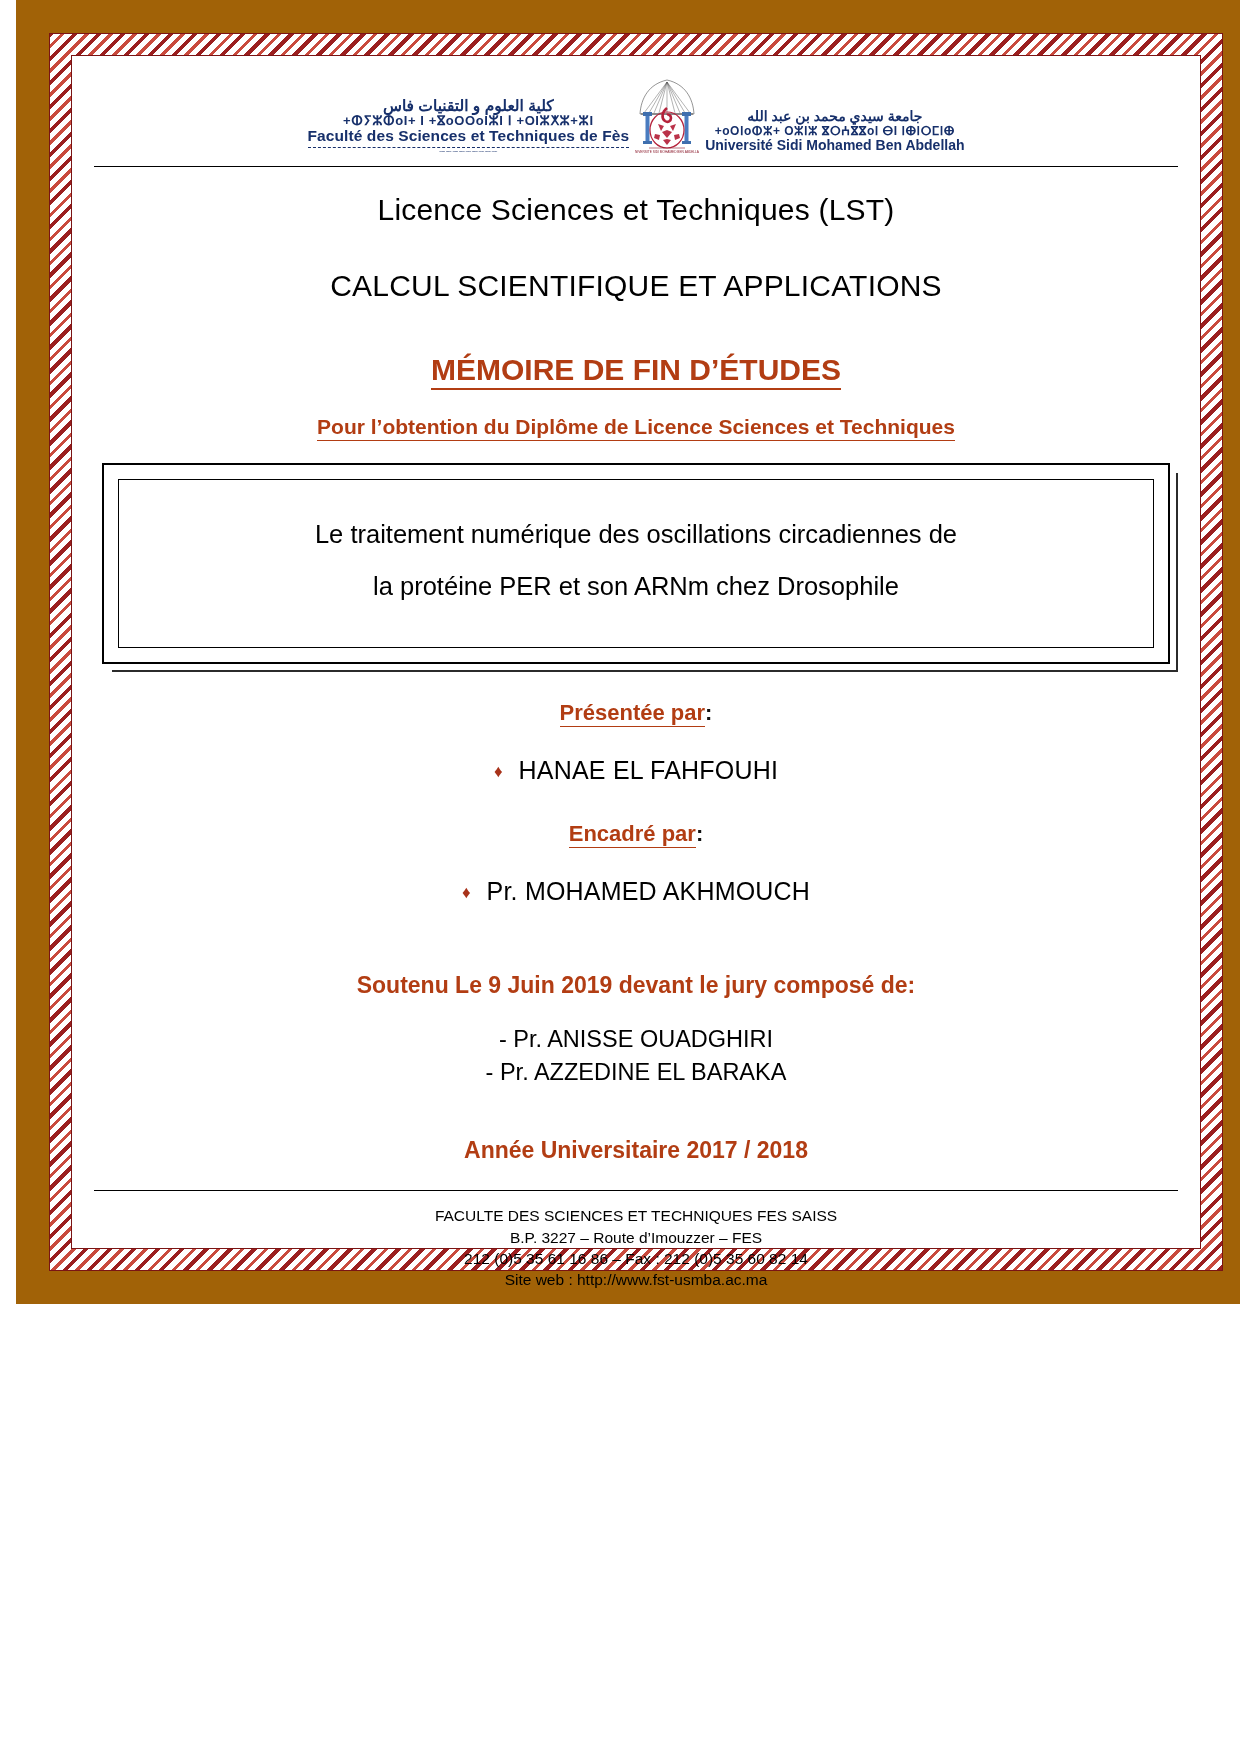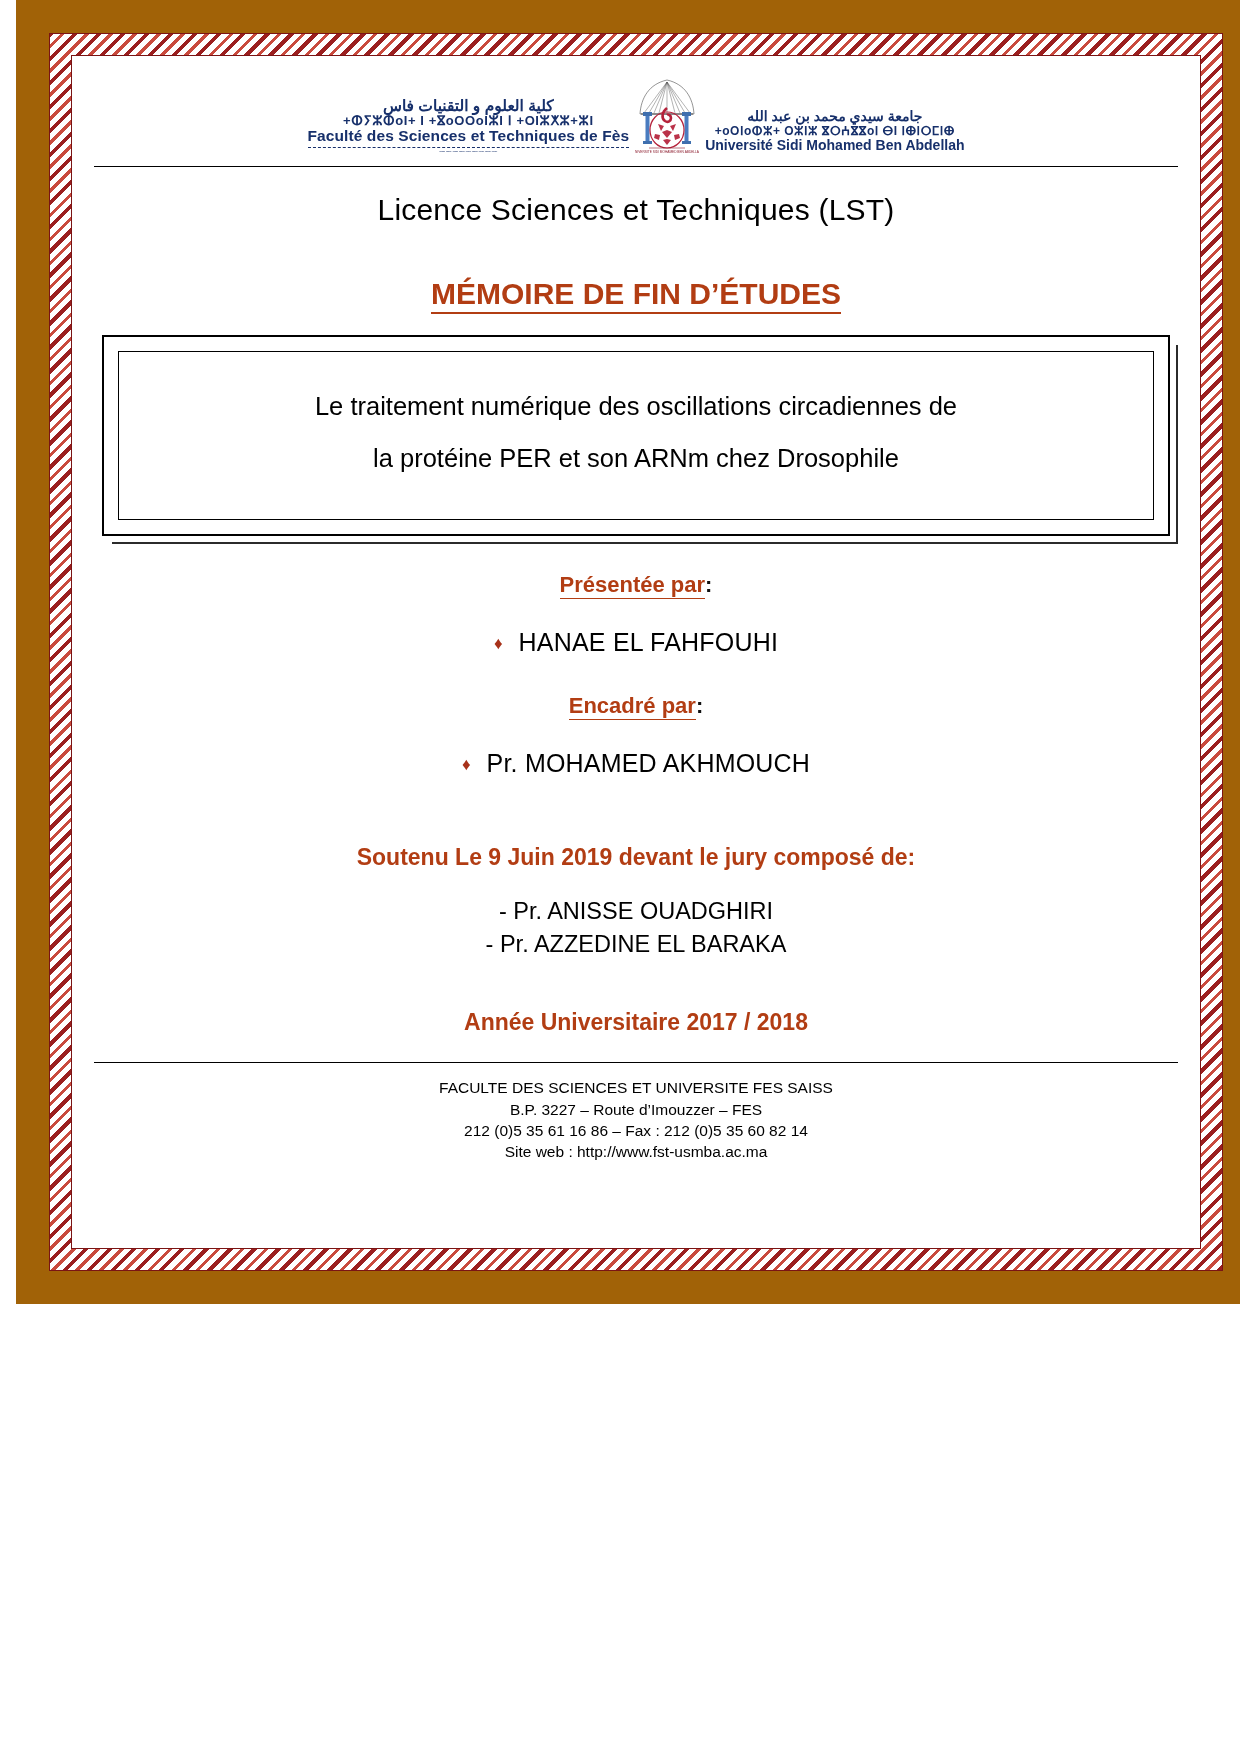--- a/index.html
+++ b/index.html
@@ -291,25 +291,29 @@
       <div class="usmba-block">
         <div class="usmba-ar">جامعة سيدي محمد بن عبد الله</div>
         <div class="usmba-tif">+oOⵏoⵀⵣ+ Oⵣⵏⵣ ⴵⵔⵄⴵⴵoⵏ ⴱI ⵏⴲⵏⵔⵎⵏⴲ</div>
         <div class="usmba-fr">Université Sidi Mohamed Ben Abdellah</div>
       </div>
     </div>
 
     <hr class="hr-top">
 
     <div class="t-lst">Licence Sciences et Techniques (LST)</div>
+    <div class="t-prog">CALCUL SCIENTIFIQUE ET APPLICATIONS</div>
 
     <div class="t-memoire">
       <span>MÉMOIRE DE FIN D’ÉTUDES</span>
     </div>
 
+    <div class="t-pour">
+      <span>Pour l’obtention du Diplôme de Licence Sciences et Techniques</span>
+    </div>
 
     <div class="titlebox-wrap">
       <div class="titlebox">
         <div class="titlebox-in">
           <div class="t-subject">Le traitement numérique des oscillations circadiennes de</div>
           <div class="t-subject">la protéine PER et son ARNm chez Drosophile</div>
         </div>
       </div>
     </div>
 
@@ -336,20 +340,20 @@
     <div class="jury">
       <div class="jury-line">- Pr. ANISSE OUADGHIRI</div>
       <div class="jury-line">- Pr. AZZEDINE EL BARAKA</div>
     </div>
 
     <div class="t-annee">Année Universitaire  2017 / 2018</div>
 
     <hr class="hr-bottom">
 
     <div class="footer">
-      <div>FACULTE DES SCIENCES ET UNIVERSITE FES SAISS</div>
+      <div>FACULTE DES SCIENCES ET TECHNIQUES FES SAISS</div>
       <div>B.P. 3227 – Route d’Imouzzer – FES</div>
       <div>212 (0)5 35 61 16 86 – Fax : 212 (0)5 35 60 82 14</div>
       <div>Site web : http://www.fst-usmba.ac.ma</div>
     </div>
 
   </div>
 </div>
 
 </body></html>

